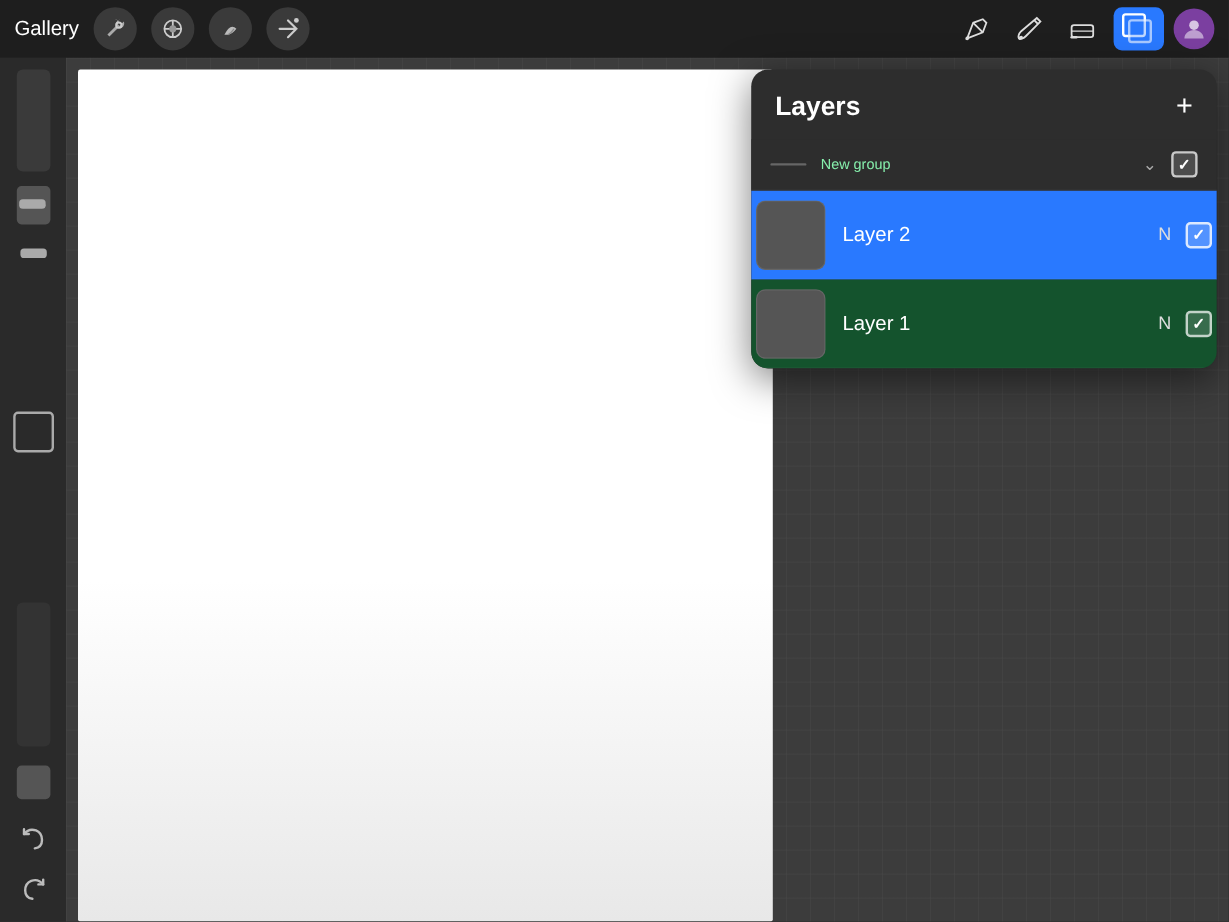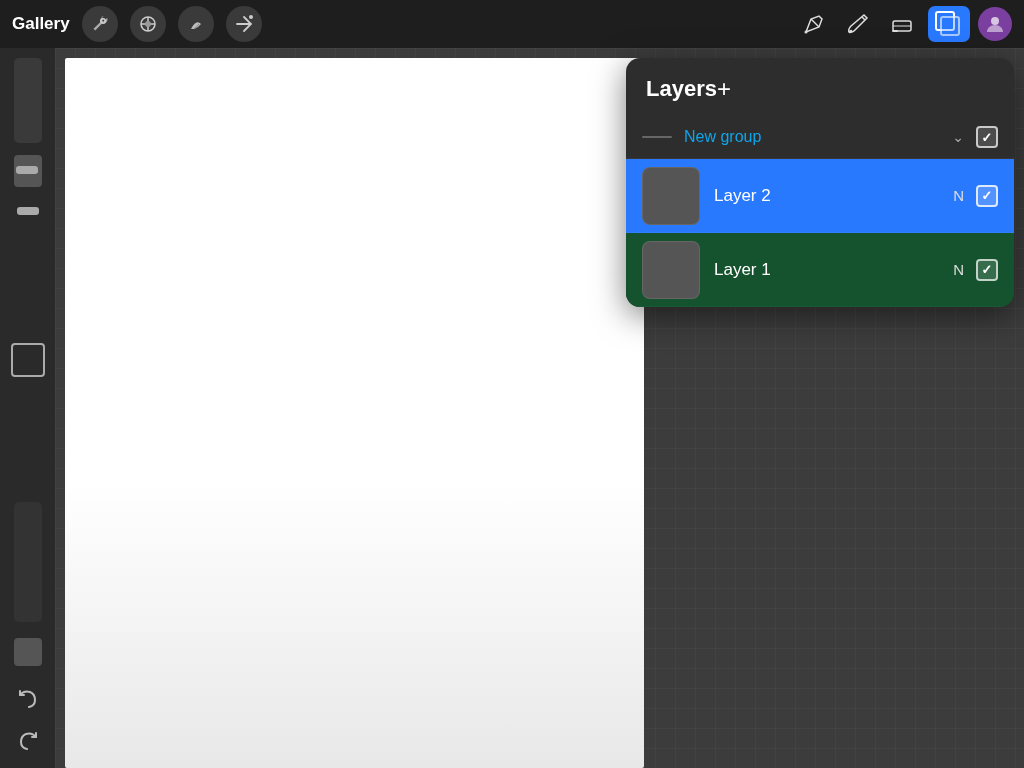--- a/index.html
+++ b/index.html
@@ -32,21 +32,21 @@
       gap: 12px;
     }
     .toolbar-right {
       display: flex;
       align-items: center;
       gap: 8px;
     }
     .gallery-btn {
       color: #fff;
       font-size: 17px;
-      font-weight: 700;
+      font-weight: 400;
       background: none;
       border: none;
       cursor: pointer;
     }
     .tool-icon-circle {
       width: 36px;
       height: 36px;
       border-radius: 50%;
       background: #3a3a3a;
       border: none;
@@ -136,20 +136,21 @@
       width: 388px;
       background: #2d2d2d;
       border-radius: 14px;
       overflow: hidden;
       z-index: 200;
       box-shadow: 0 8px 32px rgba(0,0,0,0.5);
     }
     .layers-header {
       display: flex;
       align-items: center;
+      justify-content: space-between;
       padding: 18px 20px 14px;
     }
     .layers-title {
       color: #fff;
       font-size: 22px;
       font-weight: 600;
     }
     .layers-add-btn {
       color: #fff;
       font-size: 24px;
@@ -169,34 +170,34 @@
     }
     .group-line {
       width: 30px;
       height: 2px;
       background: #666;
       border-radius: 1px;
       margin-right: 12px;
     }
     .new-group-label {
       flex: 1;
-      color: #0ea5e9;
-      font-size: 16px;
+      color: #86efac;
+      font-size: 12px;
     }
     .chevron-icon {
       color: #aaa;
       font-size: 14px;
       margin-right: 12px;
     }
 
     
     .layer-row {
       display: flex;
       align-items: center;
-      padding: 6px 16px;
+      padding: 6px 4px;
       min-height: 74px;
       border-bottom: 1px solid rgba(255,255,255,0.04);
     }
     .layer-row.active {
       background: #2979ff;
     }
     .layer-row.inactive {
       background: #14532d;
     }
     .layer-thumbnail {

